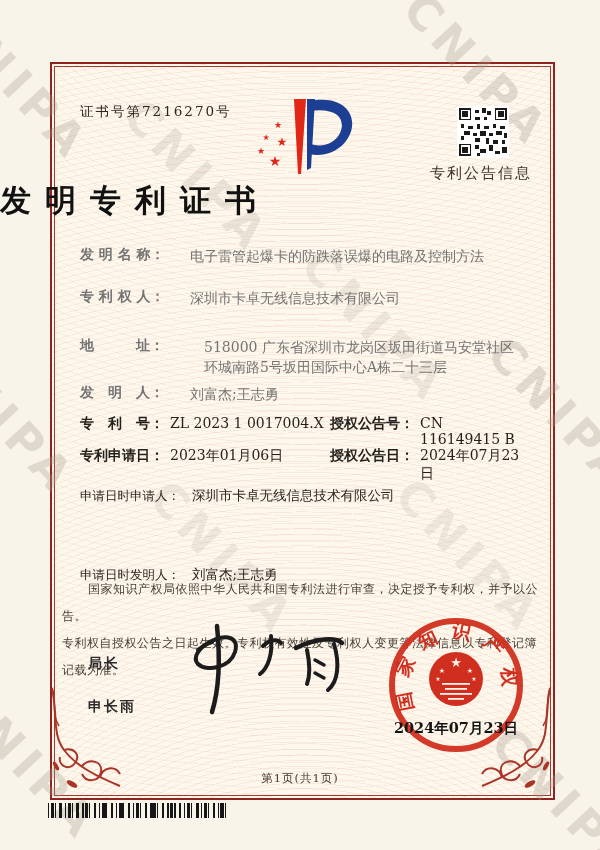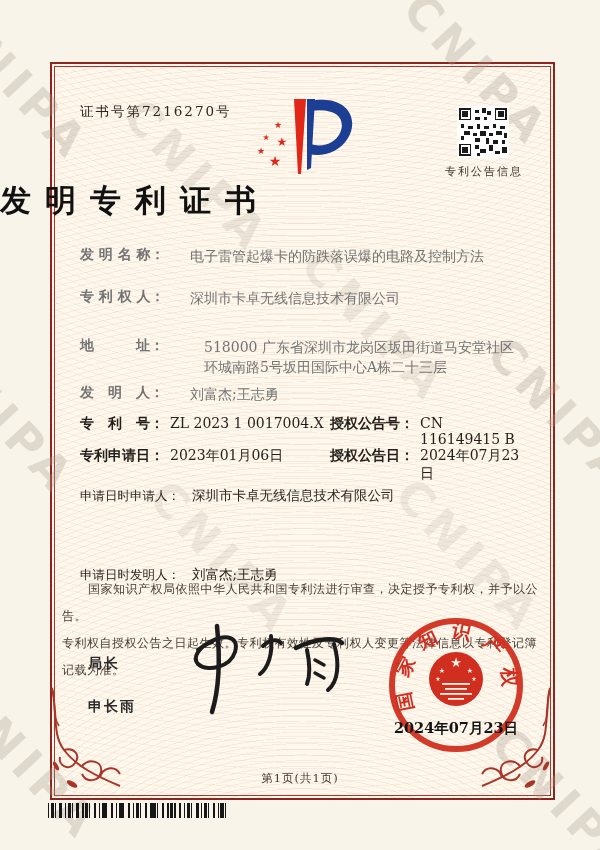--- a/index.html
+++ b/index.html
@@ -18,22 +18,22 @@
 
   
   .wm{position:absolute;font-family:"DejaVu Sans","Liberation Sans",sans-serif;
       font-weight:bold;font-size:46px;letter-spacing:7px;color:rgba(163,155,138,0.30);
       transform:rotate(47deg);transform-origin:left top;white-space:nowrap;pointer-events:none;}
 
   
   .cert-no{position:absolute;left:80px;top:103px;font-size:13.5px;letter-spacing:2px;color:#2b2620;}
   .logo{position:absolute;left:250px;top:94px;width:104px;height:88px;}
   .qr{position:absolute;left:457px;top:106px;width:52px;height:52px;}
-  .qr-label{position:absolute;left:430px;top:164px;width:108px;text-align:center;
-            font-size:11px;color:#40342b;letter-spacing:2px;}
+  .qr-label{position:absolute;left:430px;top:164px;width:108px;text-align:left;
+            font-size:15px;color:#40342b;letter-spacing:2px;}
   .title{position:absolute;left:0;top:180px;width:100%;text-align:left;
          font-size:31px;font-weight:bold;color:#111;letter-spacing:14px;margin-right:-14px;}
 
   
   .row{position:absolute;left:80px;width:445px;display:flex;font-size:14px;color:#737373;}
   .row .lbl{flex:0 0 110px;font-weight:600;white-space:nowrap;}
   .row .val{flex:1;line-height:20px;}
   .pair{position:absolute;left:80px;width:445px;display:flex;font-size:14px;color:#231f1a;}
   .pair .c1{flex:0 0 250px;display:flex;}
   .pair .c2{flex:1;display:flex;}

